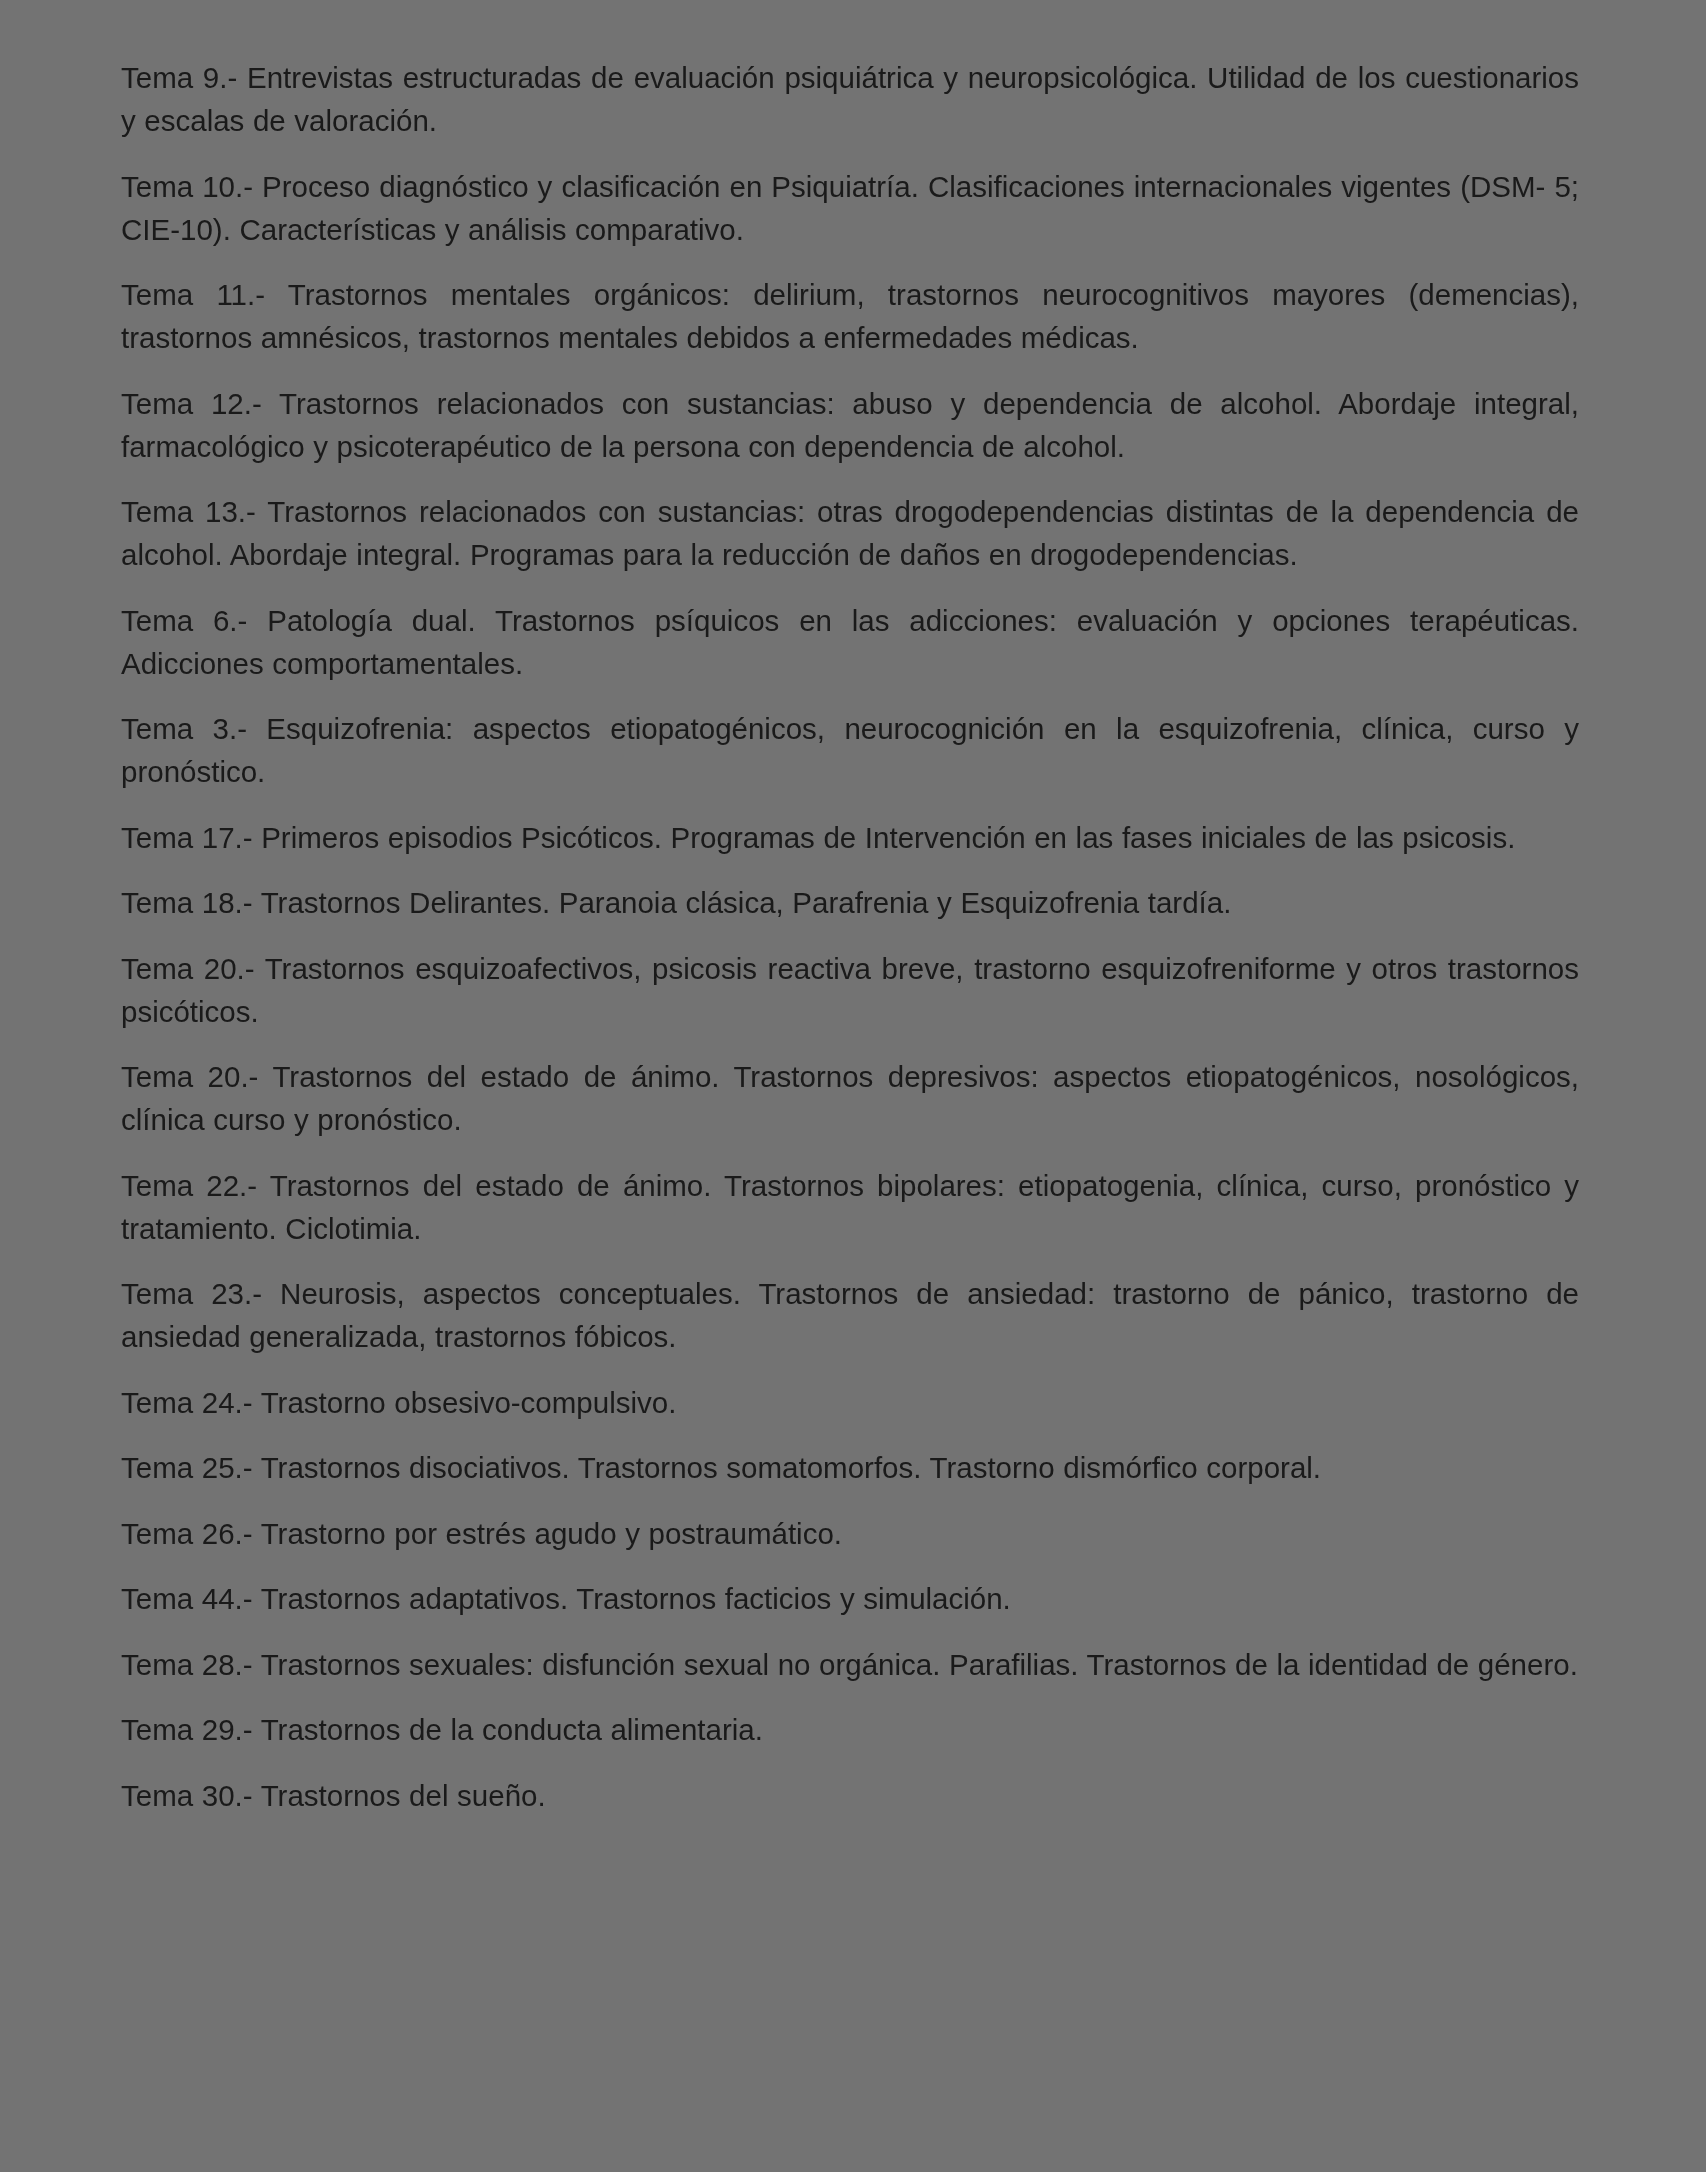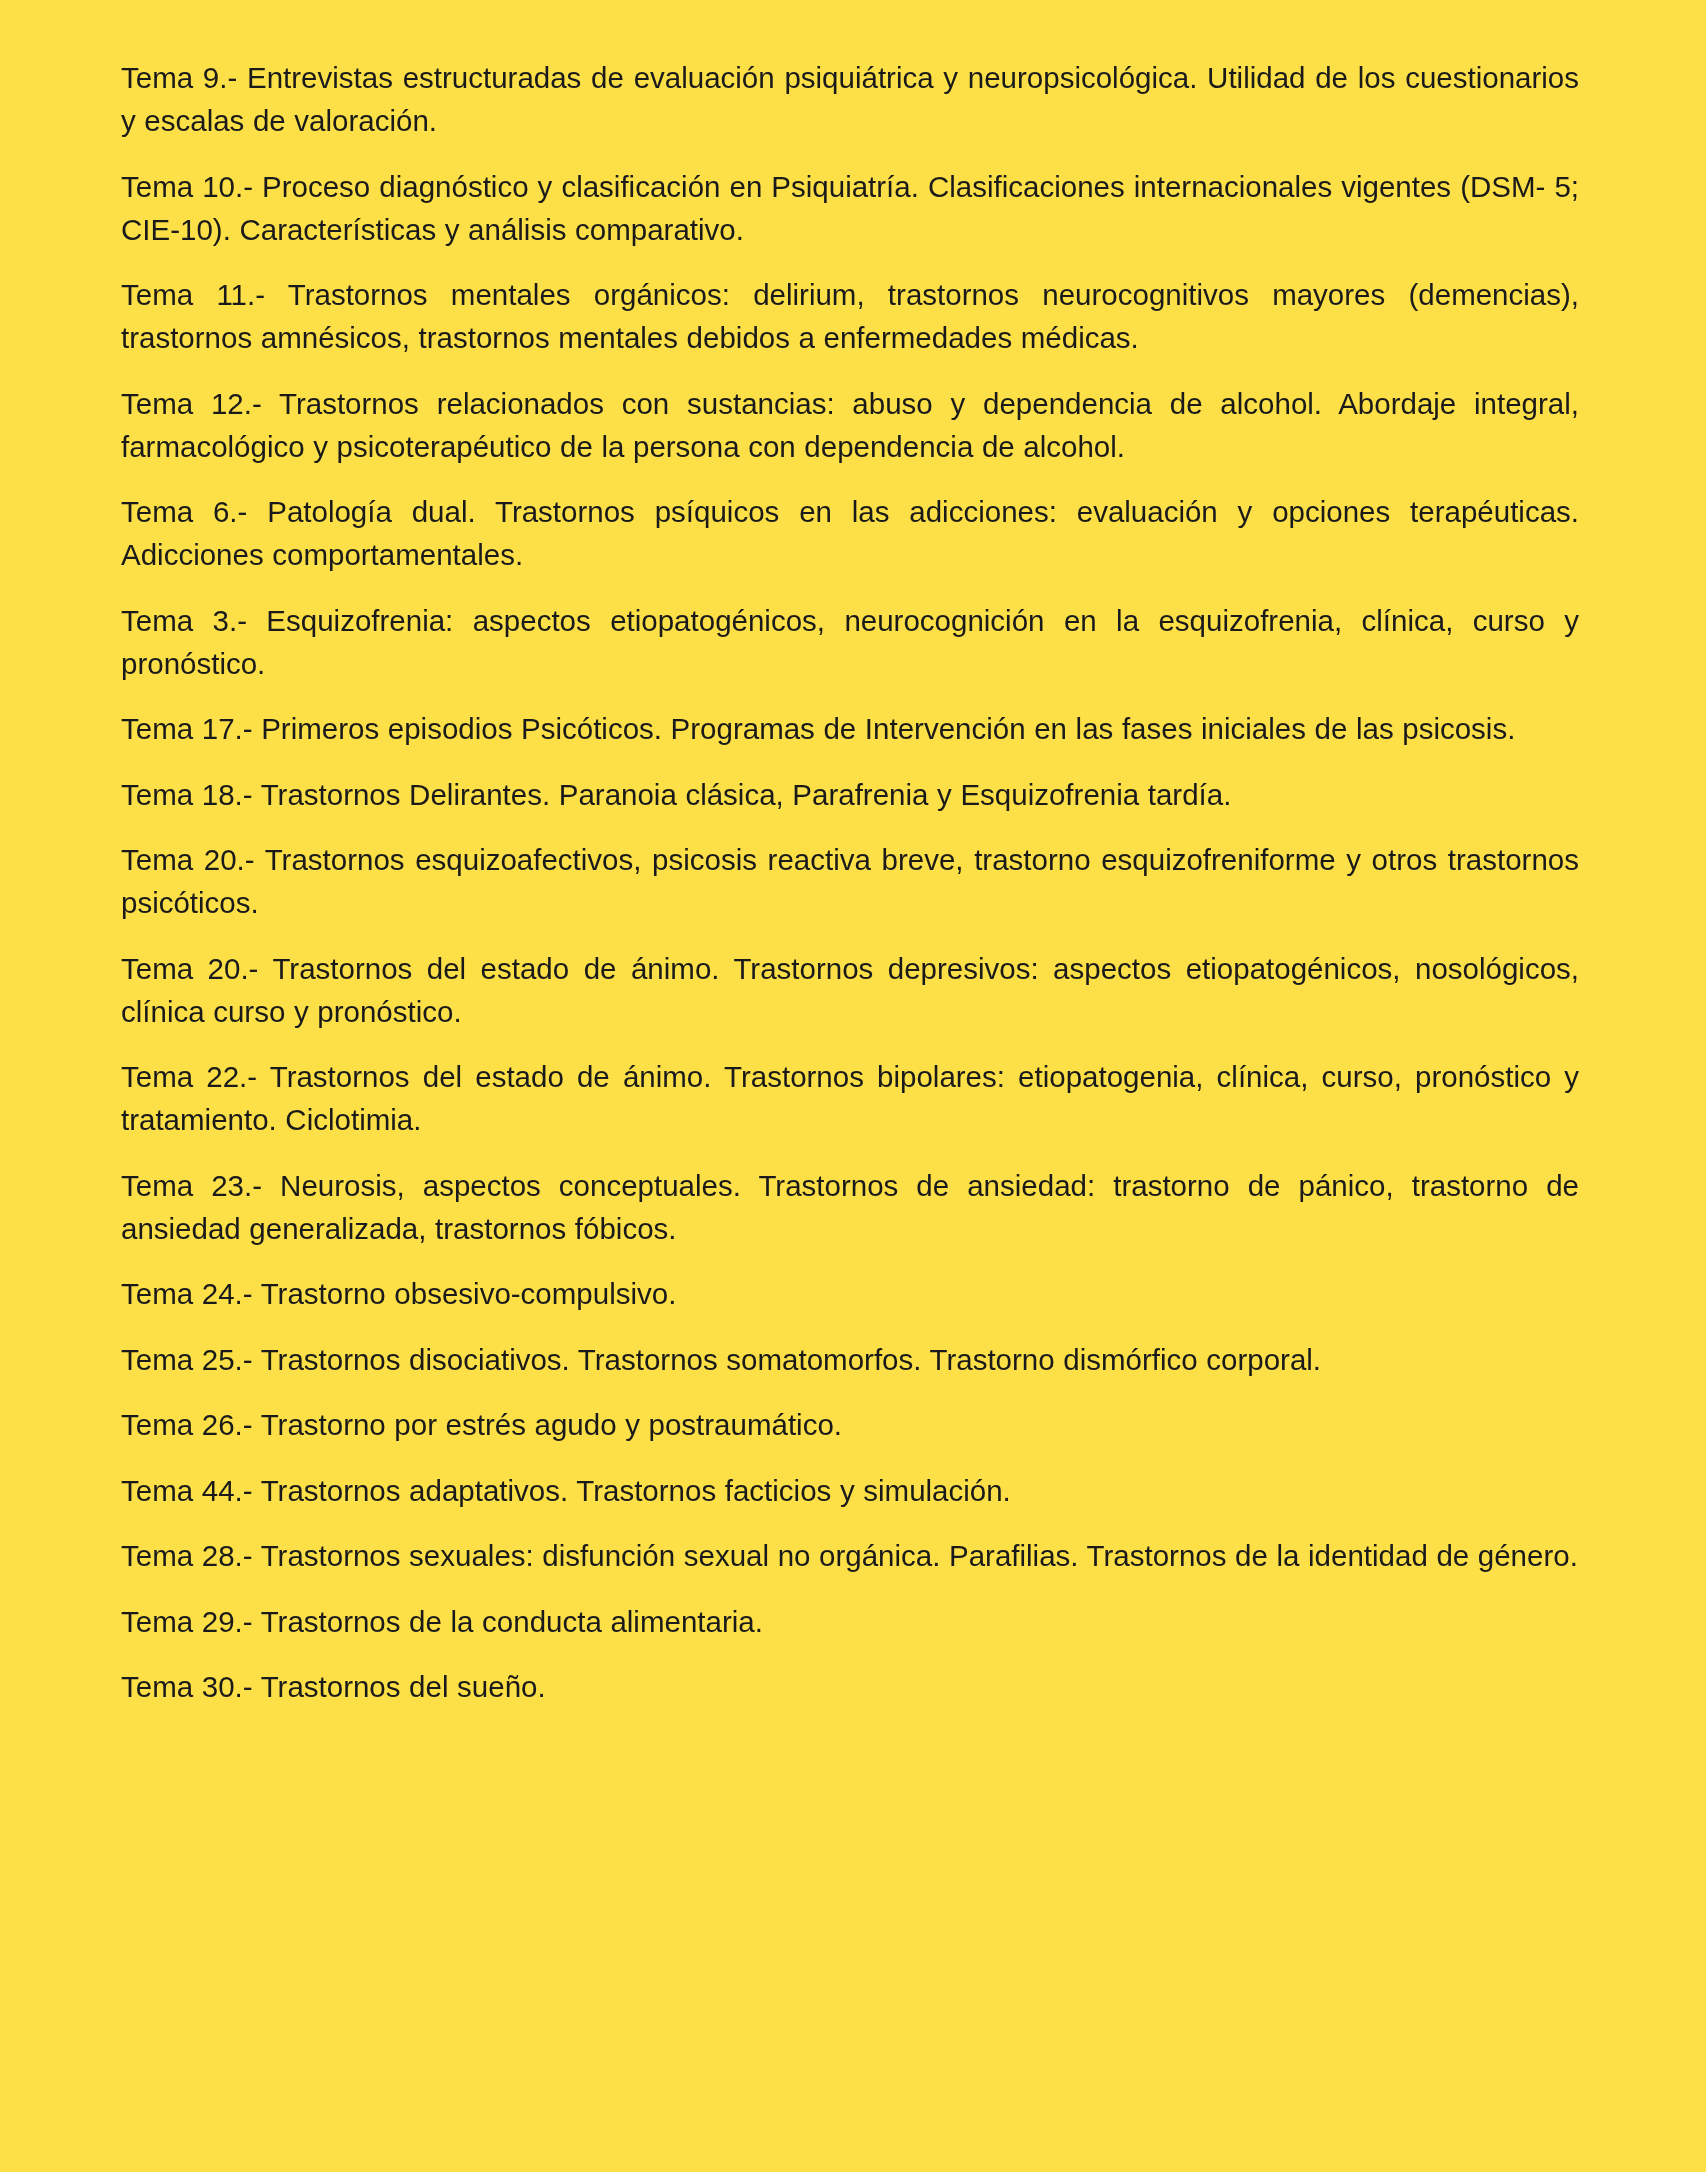--- a/index.html
+++ b/index.html
@@ -13,21 +13,21 @@
     box-sizing: border-box;
     font-family: "Liberation Sans", "DejaVu Sans", sans-serif;
     color: #1a1a1a;
     -webkit-font-smoothing: antialiased;
   }
   .page {
     box-sizing: border-box;
     width: 1707px;
     min-height: 2172px;
     padding: 56px 128px 47px 121px;
-    background: #fde047;
+    background: #737373;
   }
   .doc-body p {
     margin: 0 0 22.5px 0;
     font-size: 29.5px;
     line-height: 43px;
     text-align: justify;
     text-justify: inter-word;
     word-spacing: 0.4px;
   }
   .doc-body p:last-child {
@@ -36,20 +36,21 @@
 </style>
 </head>
 <body>
 
 <div class="page">
   <div class="doc-body">
     <p>Tema 9.- Entrevistas estructuradas de evaluación psiquiátrica y neuropsicológica. Utilidad de los cuestionarios y escalas de valoración.</p>
     <p>Tema 10.- Proceso diagnóstico y clasificación en Psiquiatría. Clasificaciones internacionales vigentes (DSM- 5; CIE-10). Características y análisis comparativo.</p>
     <p>Tema 11.- Trastornos mentales orgánicos: delirium, trastornos neurocognitivos mayores (demencias), trastornos amnésicos, trastornos mentales debidos a enfermedades médicas.</p>
     <p>Tema 12.- Trastornos relacionados con sustancias: abuso y dependencia de alcohol. Abordaje integral, farmacológico y psicoterapéutico de la persona con dependencia de alcohol.</p>
+    <p>Tema 13.- Trastornos relacionados con sustancias: otras drogodependencias distintas de la dependencia de alcohol. Abordaje integral. Programas para la reducción de daños en drogodependencias.</p>
     <p>Tema 6.- Patología dual. Trastornos psíquicos en las adicciones: evaluación y opciones terapéuticas. Adicciones comportamentales.</p>
     <p>Tema 3.- Esquizofrenia: aspectos etiopatogénicos, neurocognición en la esquizofrenia, clínica, curso y pronóstico.</p>
     <p>Tema 17.- Primeros episodios Psicóticos. Programas de Intervención en las fases iniciales de las psicosis.</p>
     <p>Tema 18.- Trastornos Delirantes. Paranoia clásica, Parafrenia y Esquizofrenia tardía.</p>
     <p>Tema 20.- Trastornos esquizoafectivos, psicosis reactiva breve, trastorno esquizofreniforme y otros trastornos psicóticos.</p>
     <p>Tema 20.- Trastornos del estado de ánimo. Trastornos depresivos: aspectos etiopatogénicos, nosológicos, clínica curso y pronóstico.</p>
     <p>Tema 22.- Trastornos del estado de ánimo. Trastornos bipolares: etiopatogenia, clínica, curso, pronóstico y tratamiento. Ciclotimia.</p>
     <p>Tema 23.- Neurosis, aspectos conceptuales. Trastornos de ansiedad: trastorno de pánico, trastorno de ansiedad generalizada, trastornos fóbicos.</p>
     <p>Tema 24.- Trastorno obsesivo-compulsivo.</p>
     <p>Tema 25.- Trastornos disociativos. Trastornos somatomorfos. Trastorno dismórfico corporal.</p>

